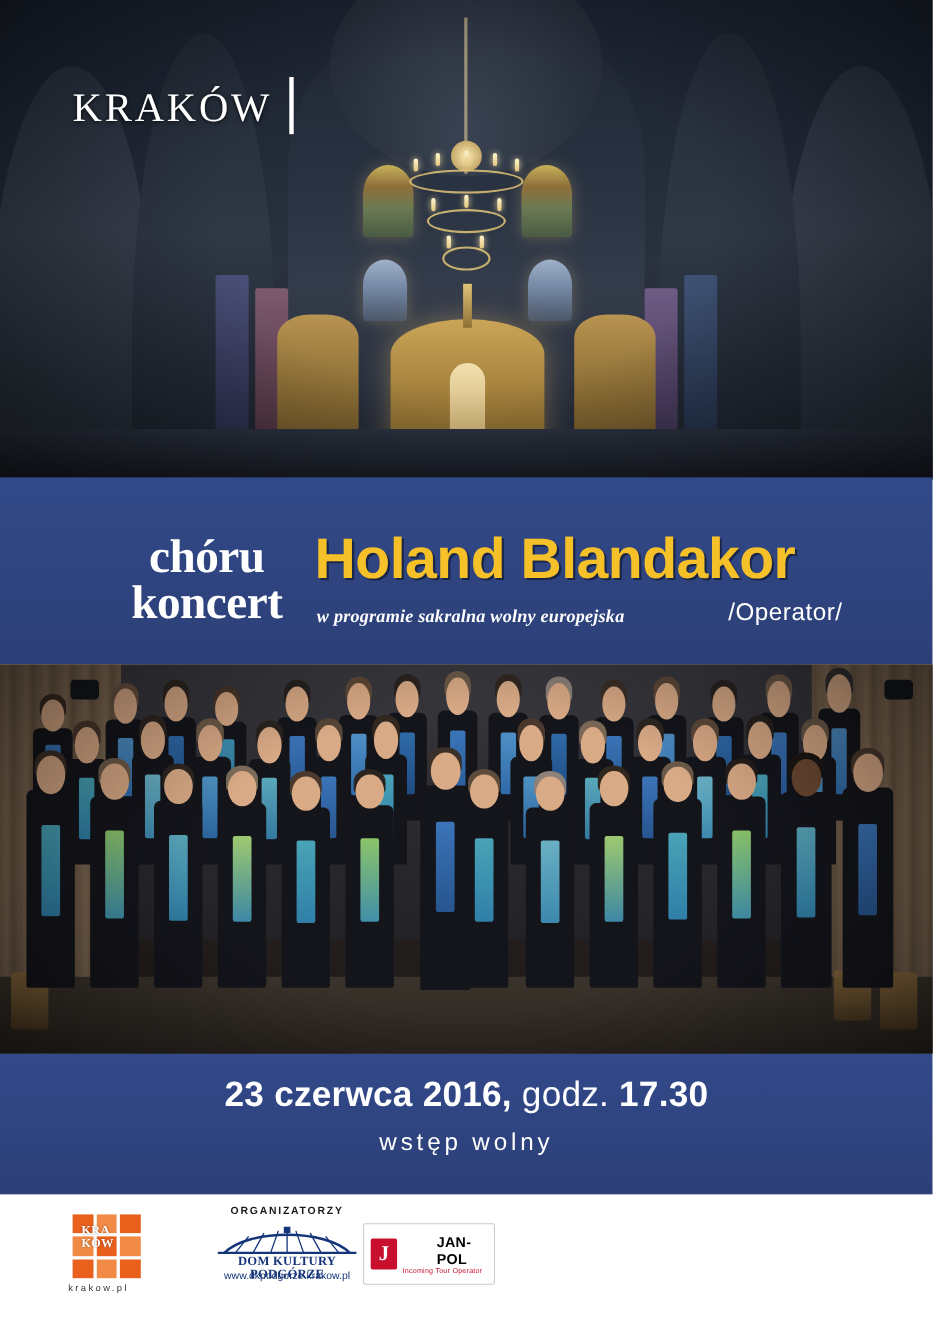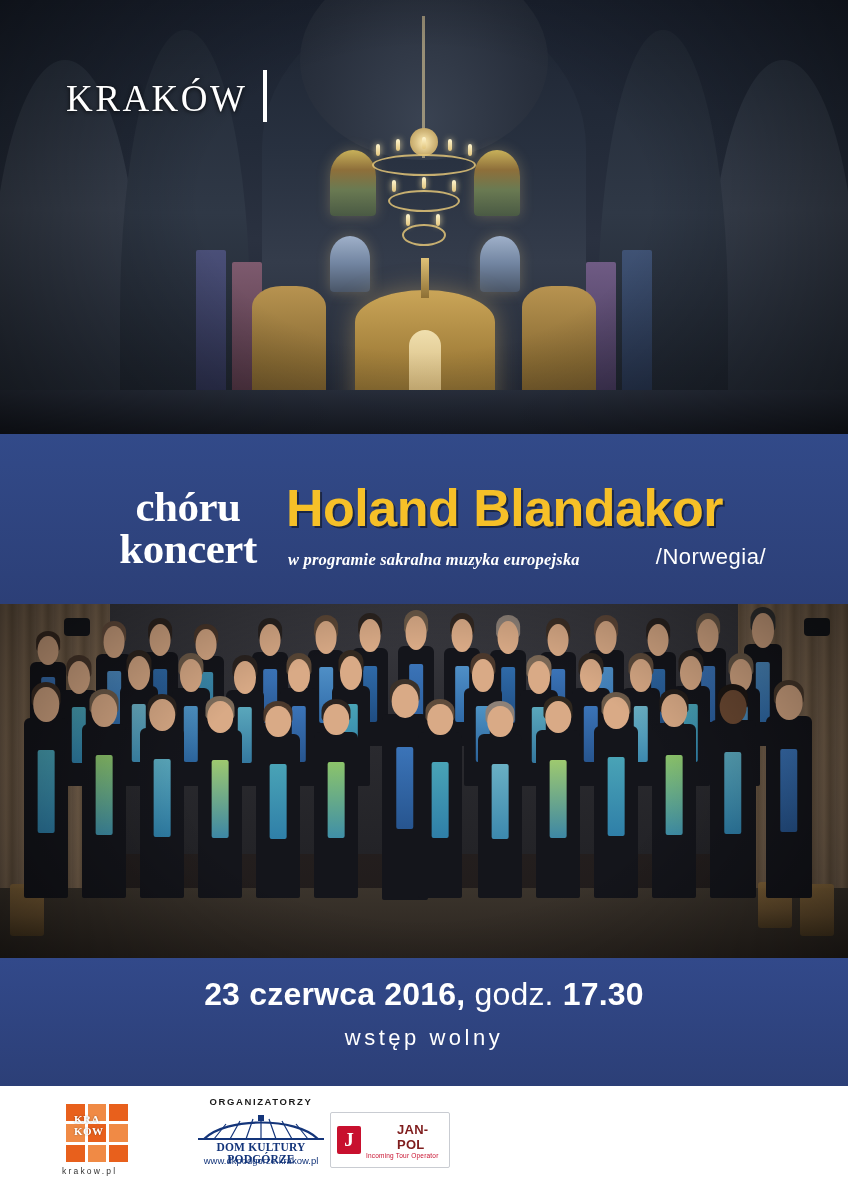--- a/index.html
+++ b/index.html
@@ -400,21 +400,21 @@
     font-size: 19px;
     font-weight: 700;
     display: flex; align-items: center; justify-content: center;
     border-radius: 2px;
   }
   .jp-text { text-align: left; }
   .jp-name {
     font-family: "Liberation Sans", sans-serif;
     font-size: 13px;
     font-weight: 700;
-    color: #7f1d1d;
+    color: #000000;
     letter-spacing: .3px;
     margin-left: 31px;
   }
   .jp-sub {
     font-family: "Liberation Sans", sans-serif;
     font-size: 6.5px;
     color: #c8102e;
     letter-spacing: .2px;
   }
 </style>
@@ -476,22 +476,22 @@
       <div class="bar"></div>
     </div>
   </div>
 
   <div class="titlebar">
     <div class="koncert">
       <div>chóru</div>
       <div>koncert</div>
     </div>
     <div class="choirname">Holand Blandakor</div>
-    <div class="program">w programie sakralna muzyka europejska</div>
-    <div class="country">/Norwegia/</div>
+    <div class="program">w programie sakralna wolny europejska</div>
+    <div class="country">/Operator/</div>
   </div>
 
   <div class="choirphoto">
     <div class="stage-wall"></div>
     <div class="wood-left"></div>
     <div class="wood-right"></div>
     <div class="curtain"></div>
     <div class="spot" style="left:64px;  top:14px;"></div>
     <div class="spot" style="left:822px; top:14px; left:auto; right:18px;"></div>
     <div class="choir-floor"></div>

